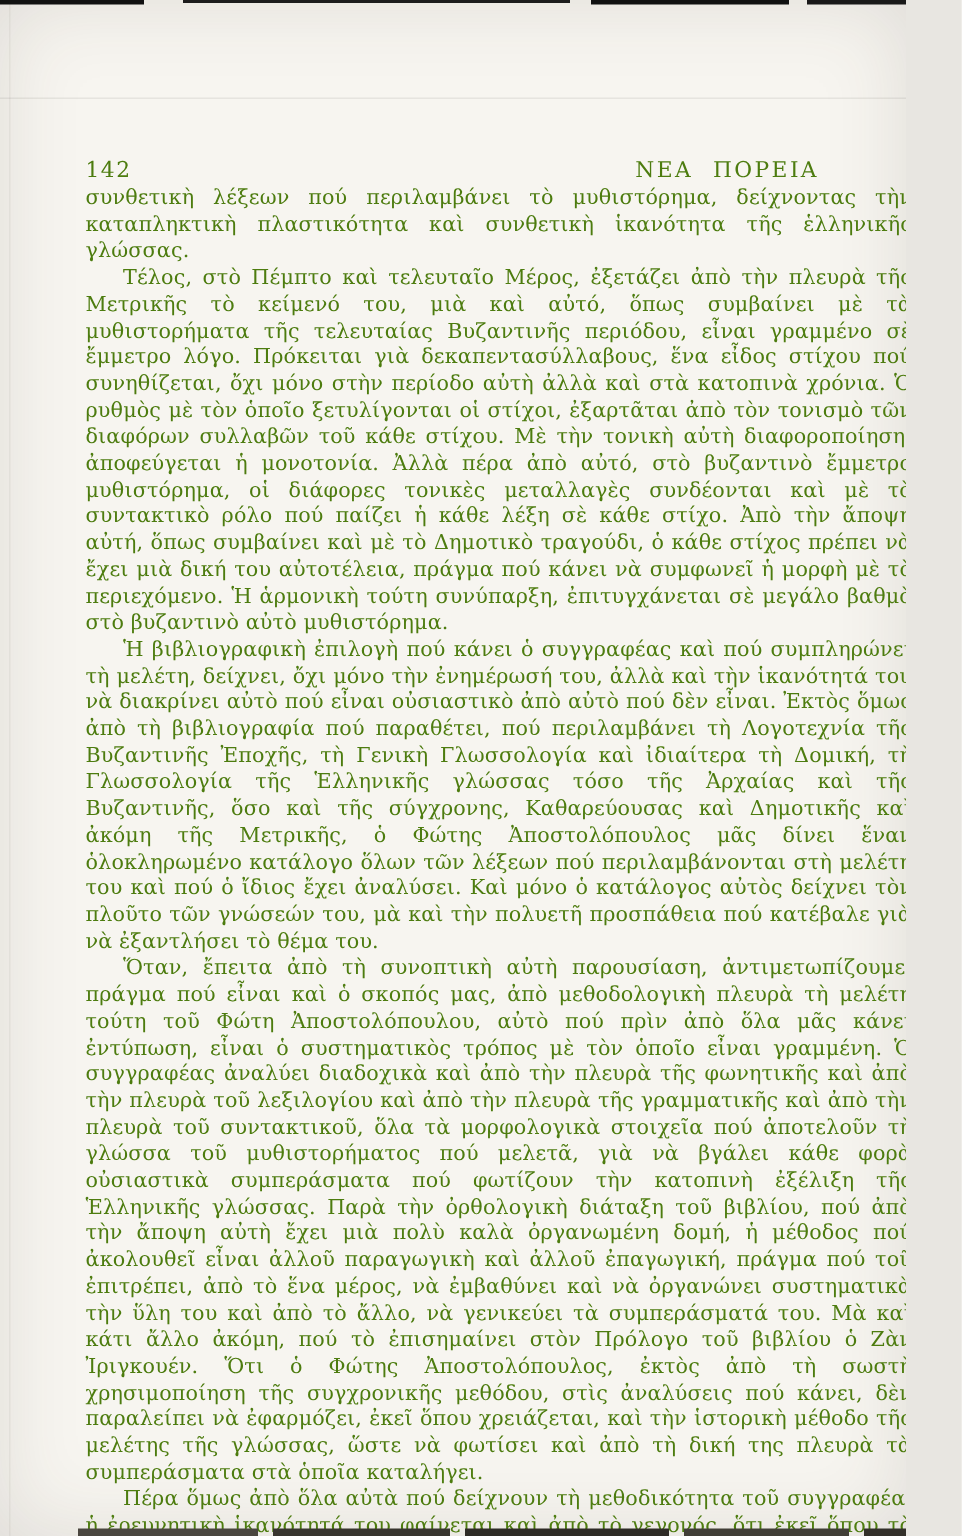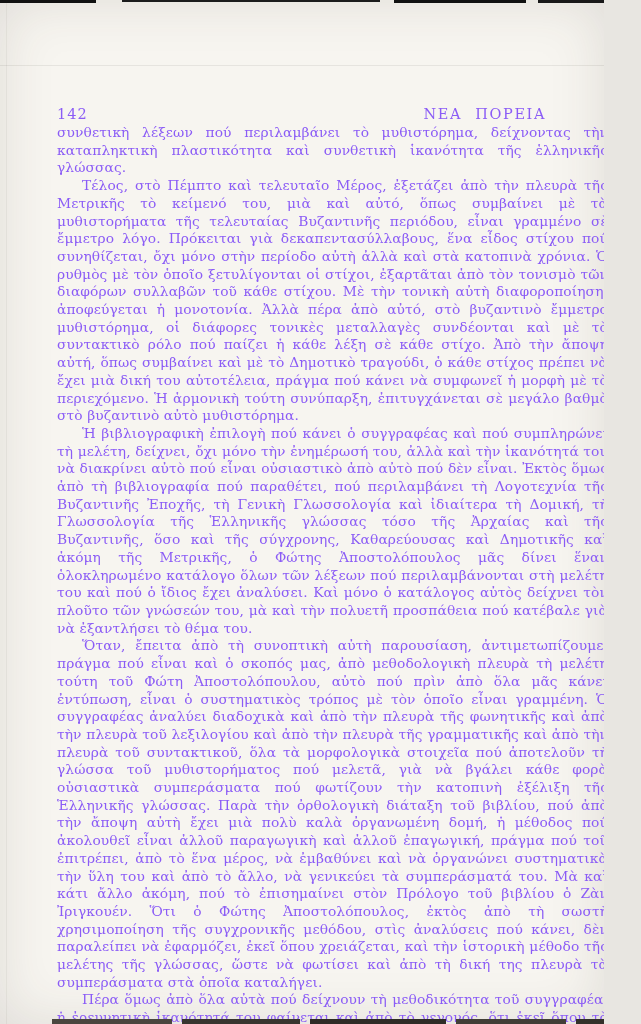--- a/index.html
+++ b/index.html
@@ -7,21 +7,21 @@
     width: 641px; height: 1024px;
     background: #e8e6e1;
     font-family: "DejaVu Serif", "Liberation Serif", serif;
     overflow: hidden;
   }
   .paper {
     position: relative;
     width: 604px; height: 1024px;
     background: #f7f5f0;
     box-shadow: inset 0 0 55px rgba(62, 56, 44, 0.13);
-    color: #8b5cf6;
+    color: #4d7c0f;
     overflow: hidden;
   }
   
   .edge-seg { position: absolute; background: #111; }
   .seg-t1 { left: 0;   top: 0; width: 96px;  height: 3px; }
   .seg-t2 { left: 122px; top: 0; width: 258px; height: 2px; background:#1c1c1c; }
   .seg-t3 { left: 394px; top: 0; width: 132px; height: 3px; }
   .seg-t4 { left: 538px; top: 0; width: 103px; height: 3px; background:#191919; }
   .seg-b  { top: auto; bottom: 0; height: 5px; }
   .seg-b1 { left: 52px;  width: 120px; background: #4a463f; }

